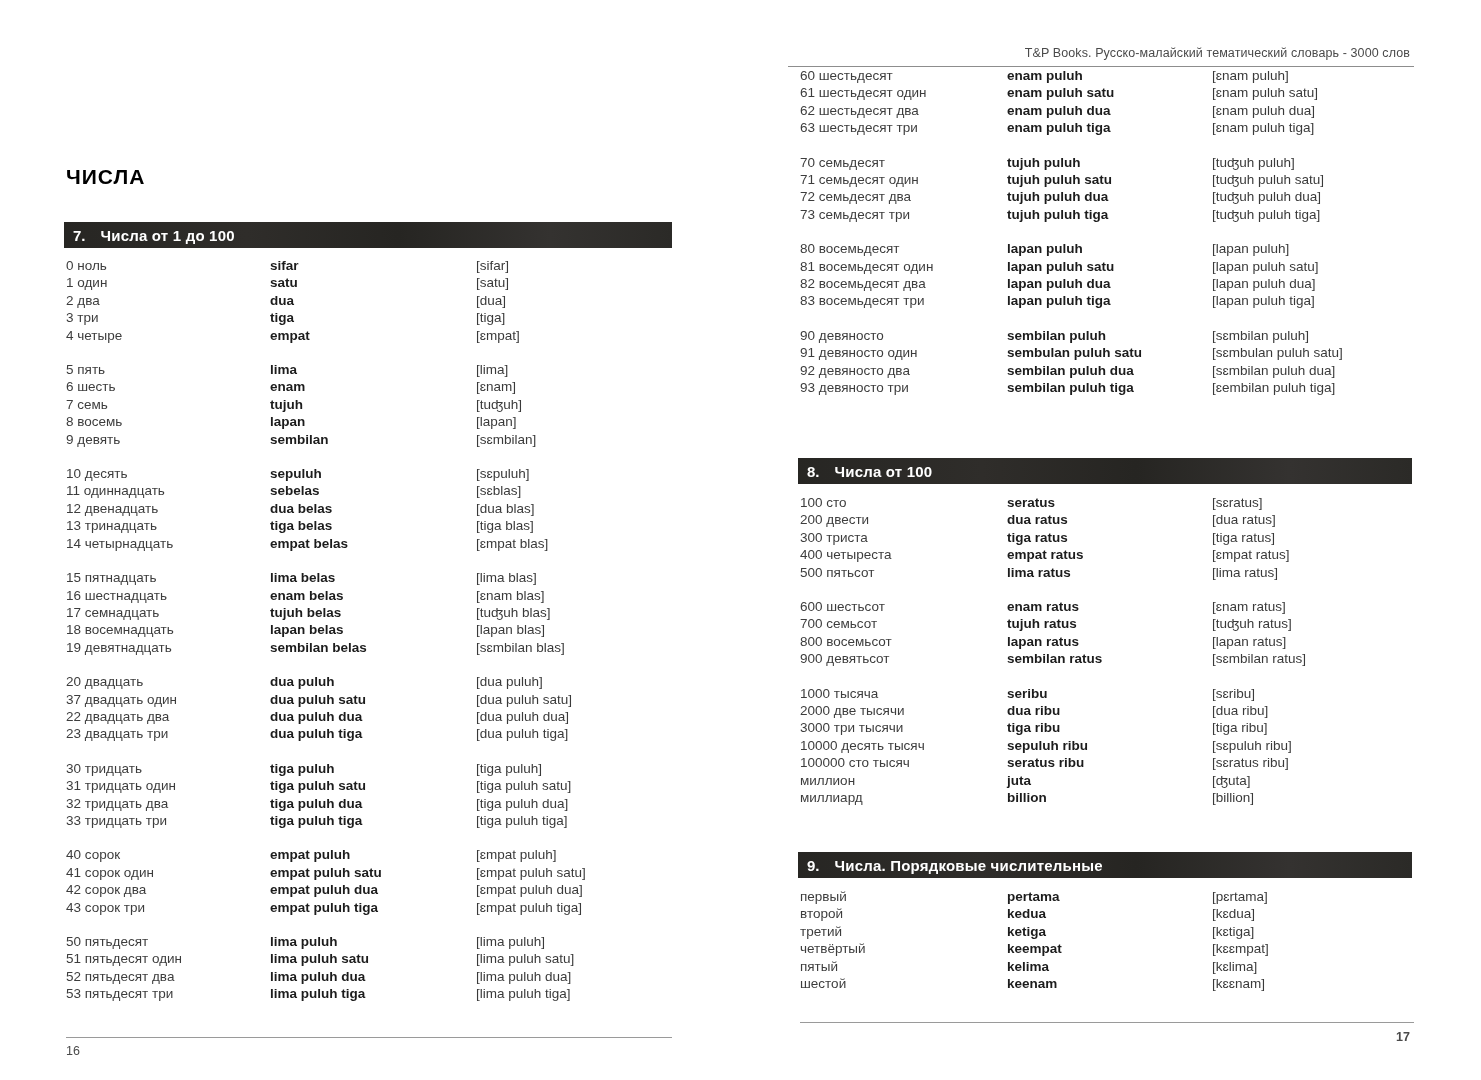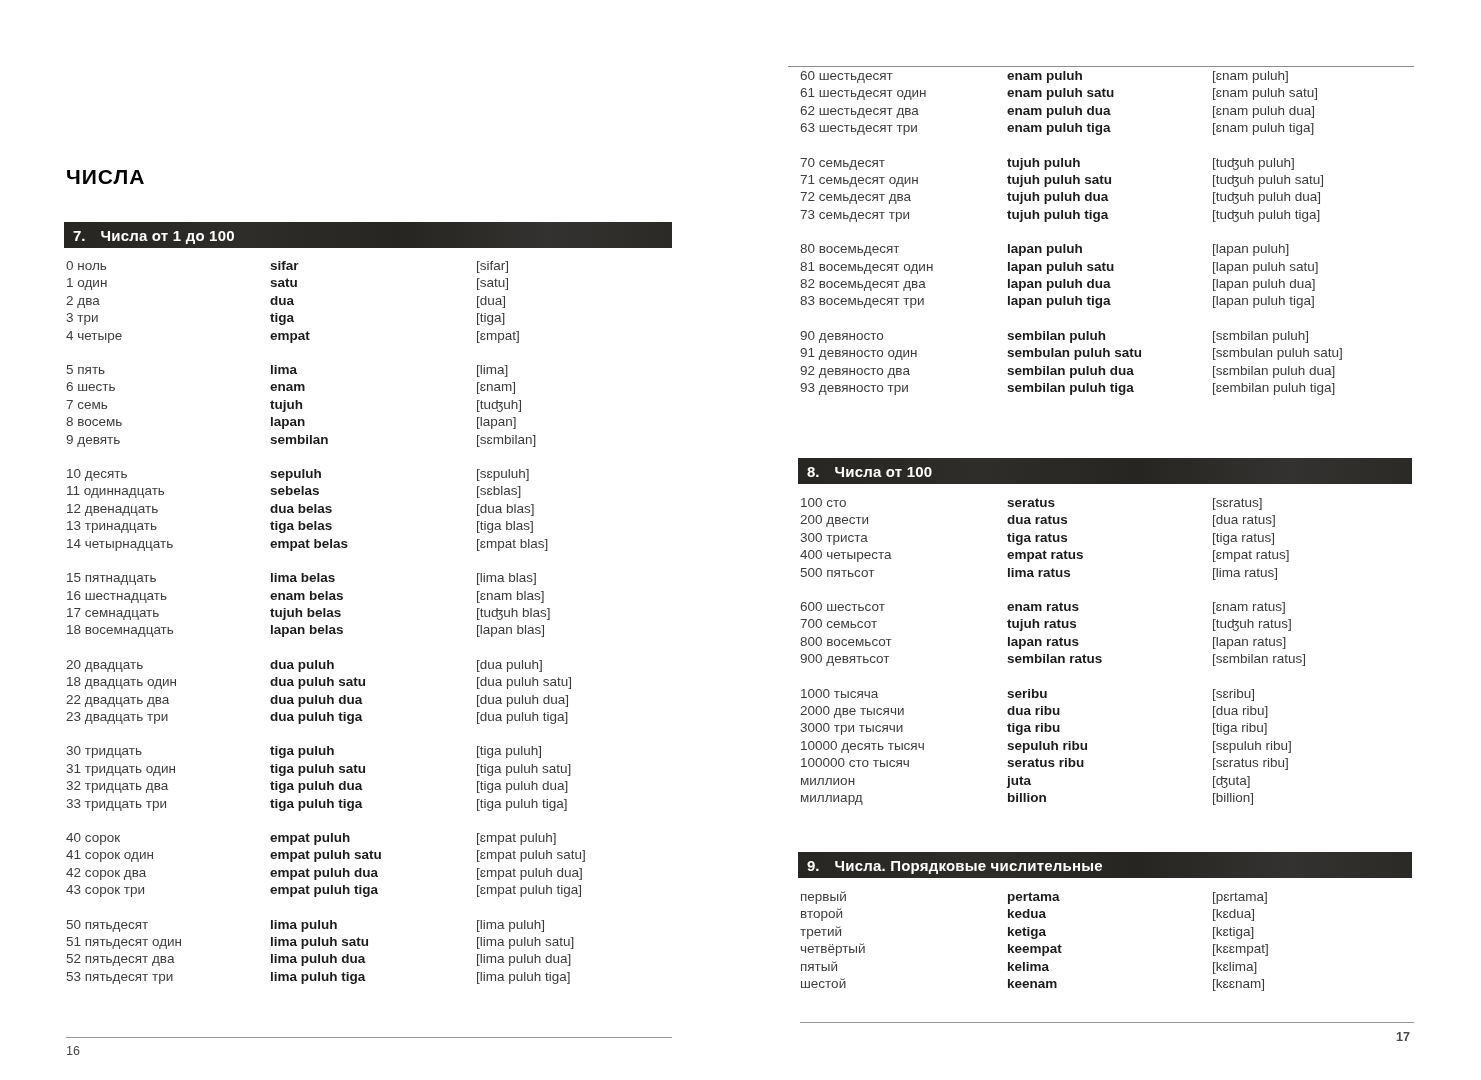--- a/index.html
+++ b/index.html
@@ -159,29 +159,34 @@
         <div class="row">
           <span class="cell ru">17 семнадцать</span>
           <span class="cell my">tujuh belas</span>
           <span class="cell ph">[tuʤuh blas]</span>
         </div>
         <div class="row">
           <span class="cell ru">18 восемнадцать</span>
           <span class="cell my">lapan belas</span>
           <span class="cell ph">[lapan blas]</span>
         </div>
+        <div class="row">
+          <span class="cell ru">19 девятнадцать</span>
+          <span class="cell my">sembilan belas</span>
+          <span class="cell ph">[sɛmbilan blas]</span>
+        </div>
       </div>
       <div class="group">
         <div class="row">
           <span class="cell ru">20 двадцать</span>
           <span class="cell my">dua puluh</span>
           <span class="cell ph">[dua puluh]</span>
         </div>
         <div class="row">
-          <span class="cell ru">18 двадцать один</span>
+          <span class="cell ru">37 двадцать один</span>
           <span class="cell my">dua puluh satu</span>
           <span class="cell ph">[dua puluh satu]</span>
         </div>
         <div class="row">
           <span class="cell ru">22 двадцать два</span>
           <span class="cell my">dua puluh dua</span>
           <span class="cell ph">[dua puluh dua]</span>
         </div>
         <div class="row">
           <span class="cell ru">23 двадцать три</span>
@@ -255,20 +260,21 @@
           <span class="cell ph">[lima puluh tiga]</span>
         </div>
       </div>
     </div>
 
   <div class="footer-rule"></div>
   <div class="page-num left-num">16</div>
 </section>
 
 <section class="page page-right">
+  <div class="running-head">T&amp;P Books. Русско-малайский тематический словарь - 3000 слов</div>
   <div class="head-rule"></div>
 
   <div class="entries" style="top:67px;">
       <div class="group">
         <div class="row">
           <span class="cell ru">60 шестьдесят</span>
           <span class="cell my">enam puluh</span>
           <span class="cell ph">[ɛnam puluh]</span>
         </div>
         <div class="row">

